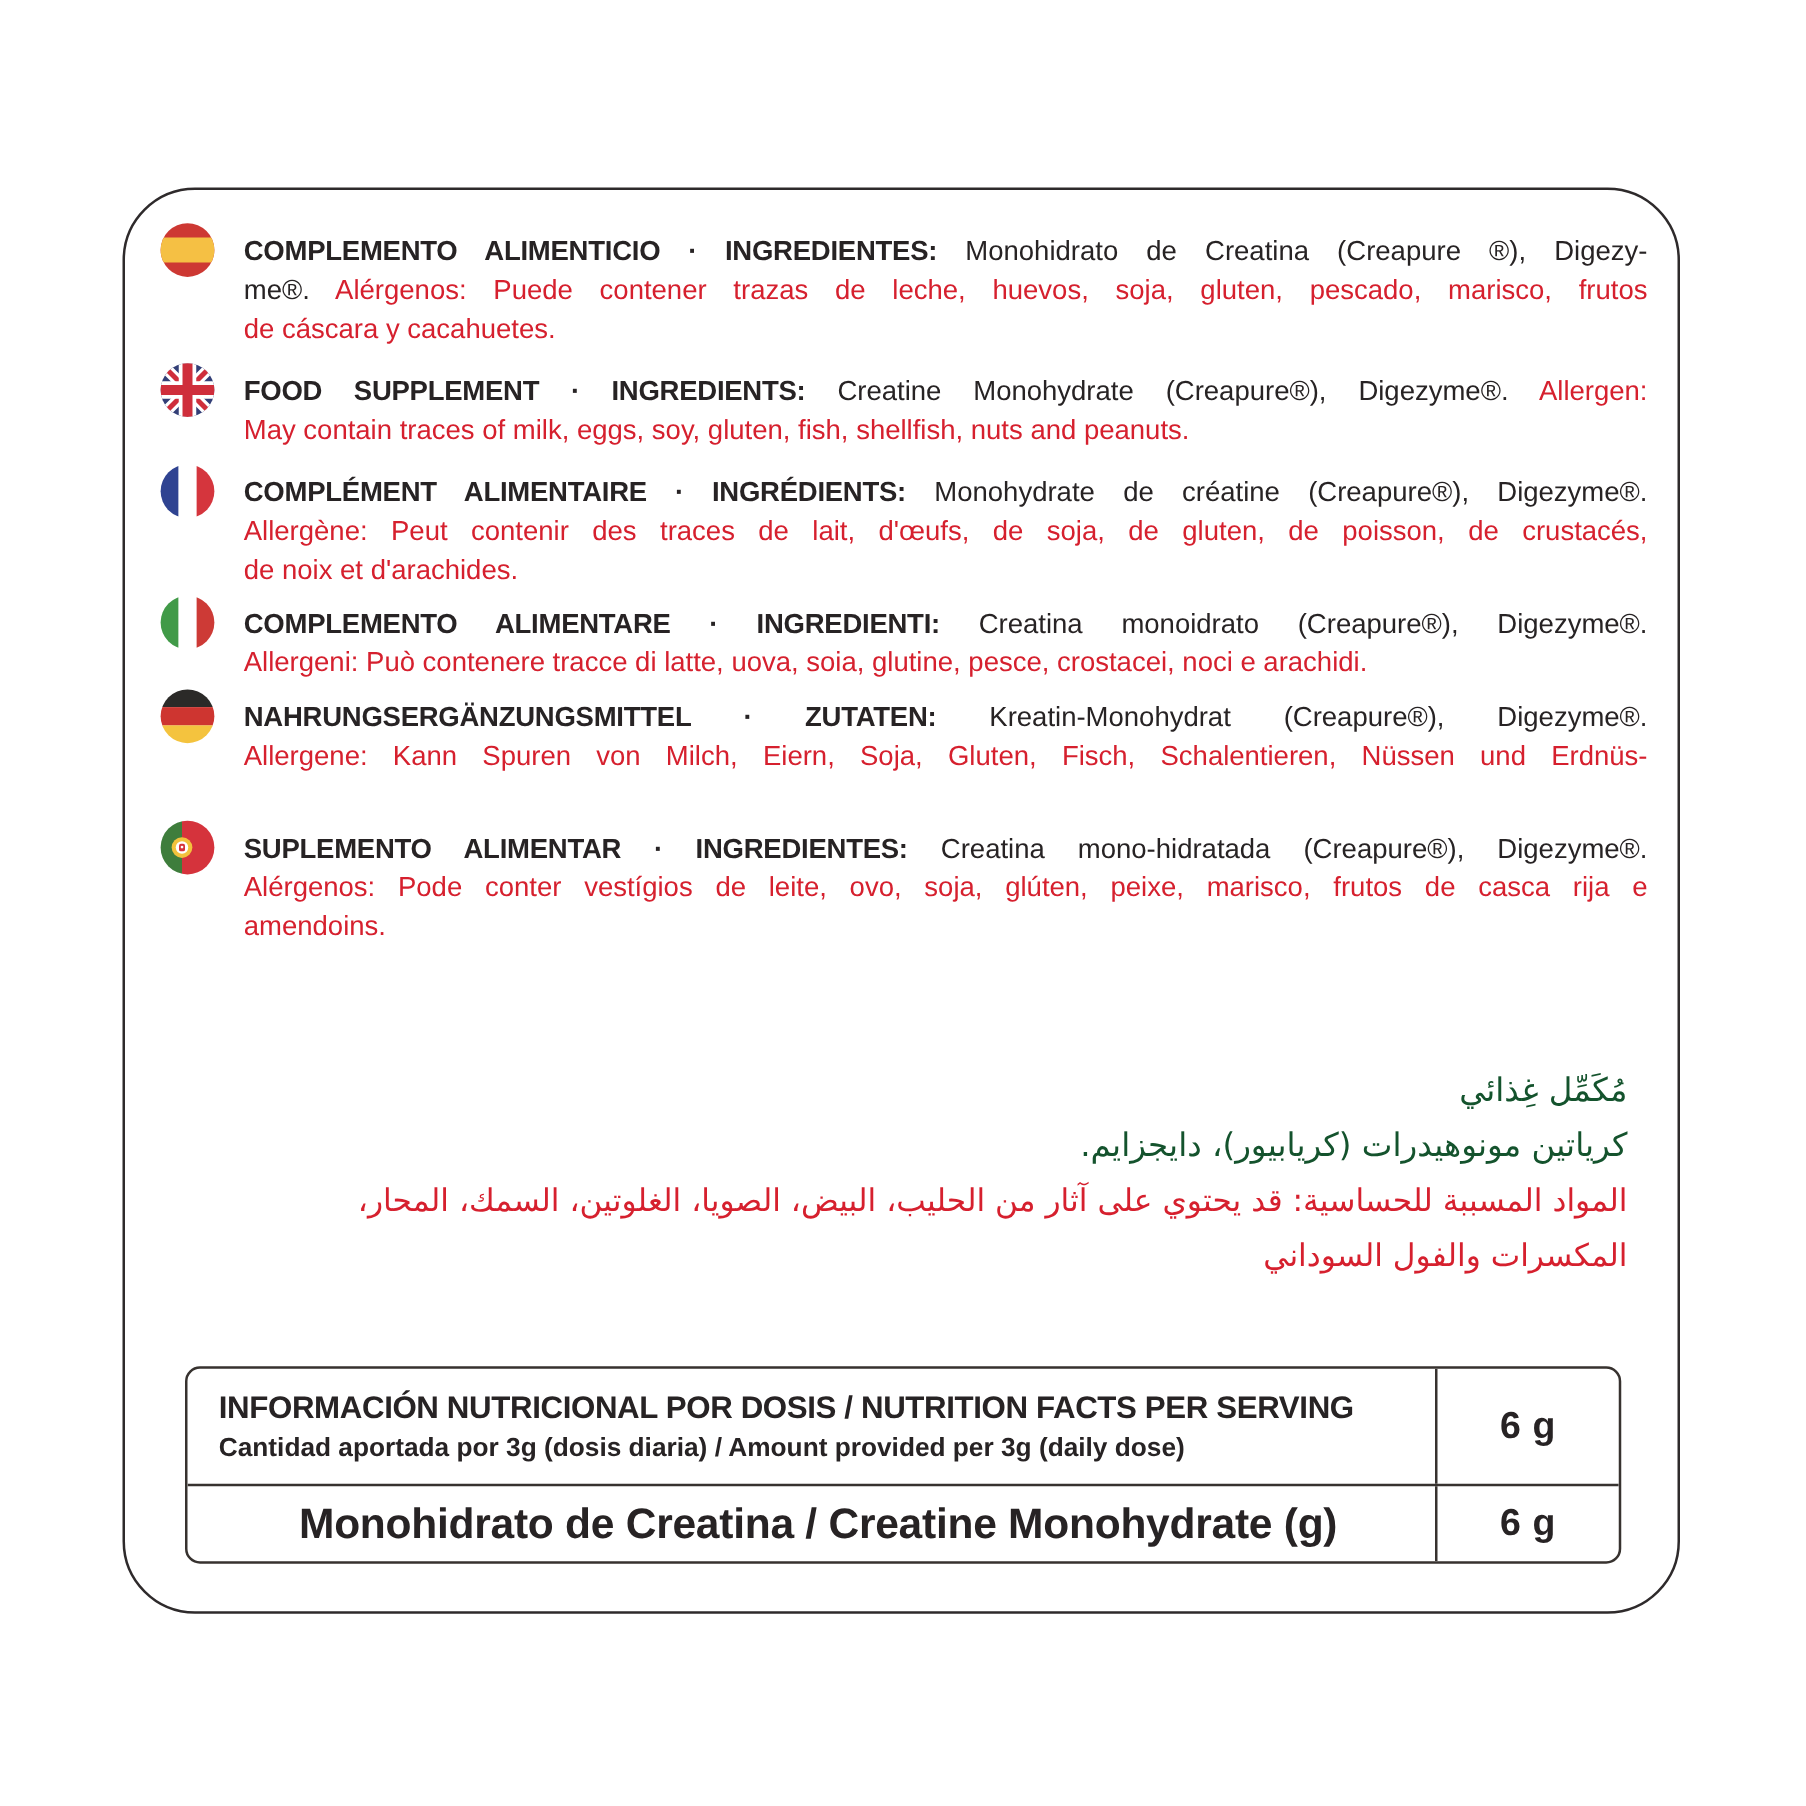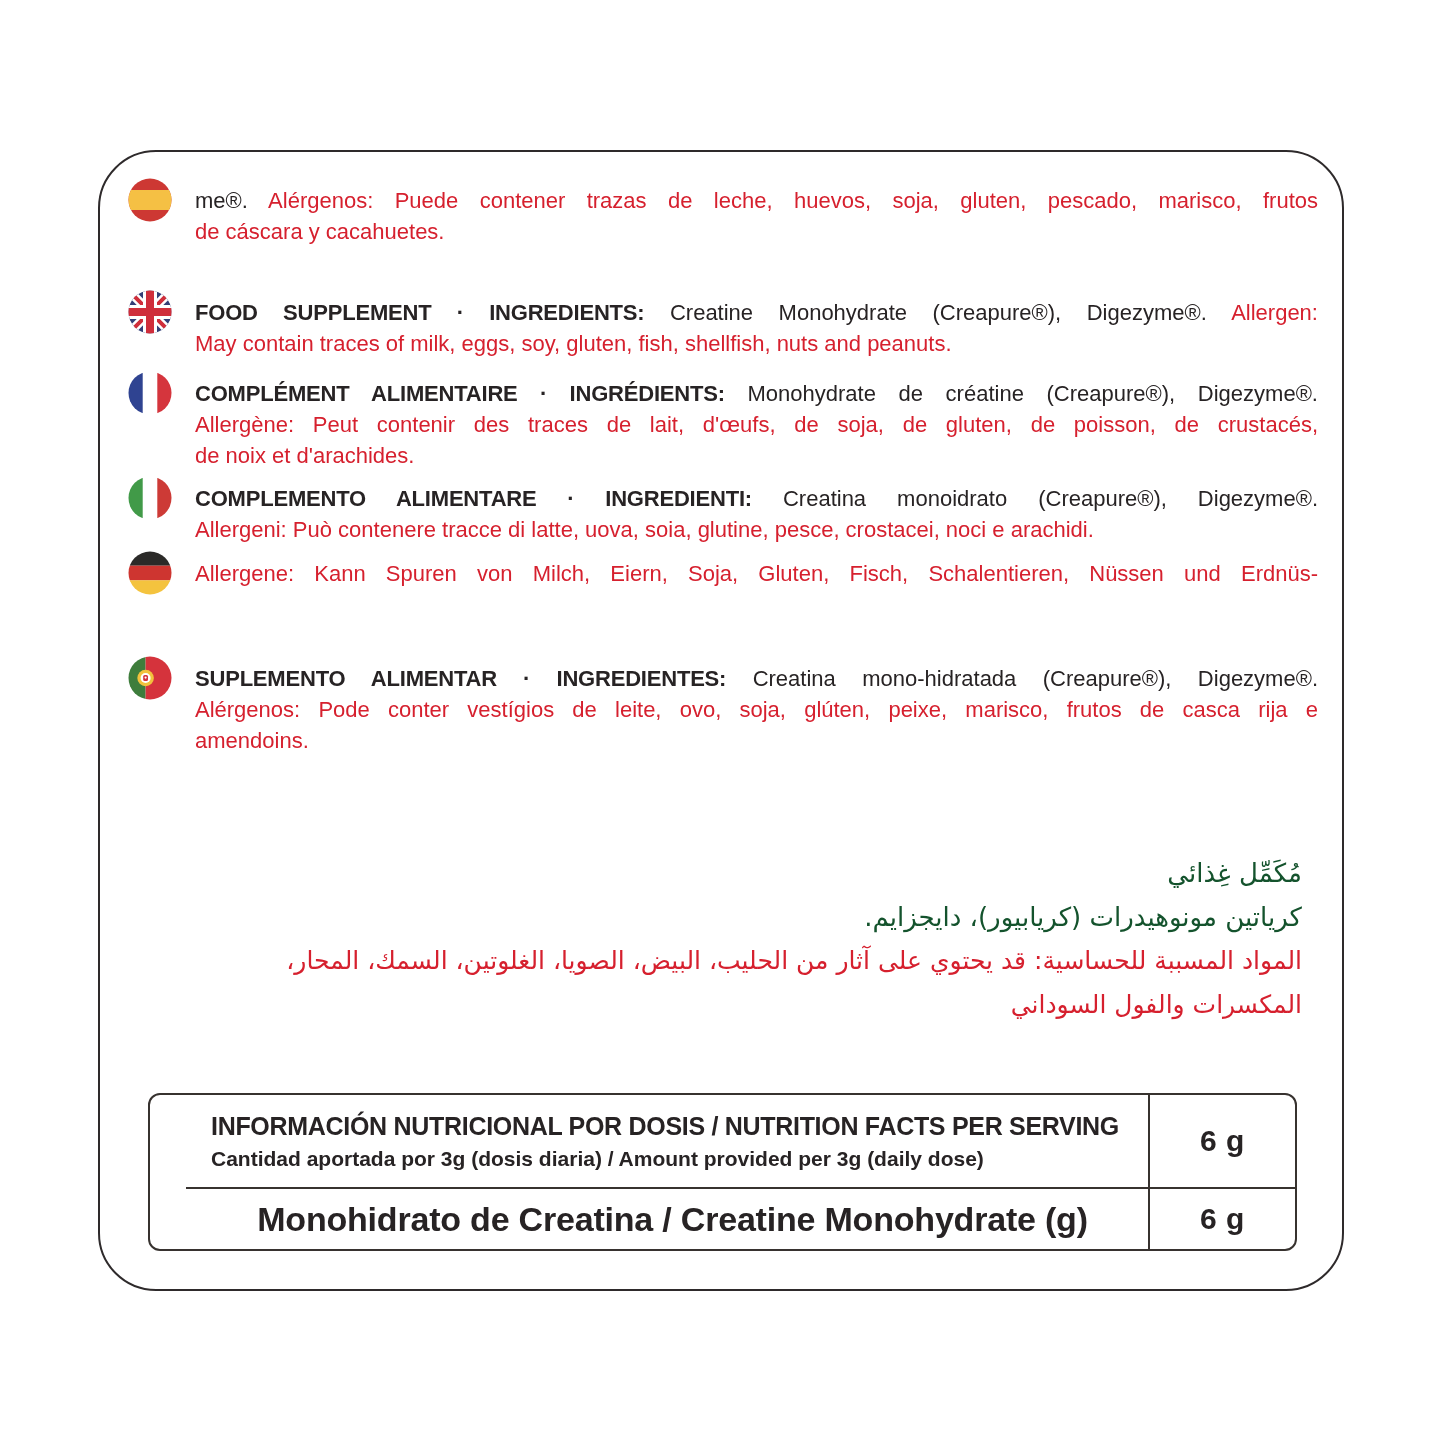--- a/index.html
+++ b/index.html
@@ -28,21 +28,21 @@
   .arabic-block{
     position:absolute;left:240px;right:143px;top:851px;
     direction:rtl;text-align:right;line-height:44px;
   }
   .ar-line{font-size:26px;color:#14532d;font-family:"DejaVu Sans",sans-serif;}
   .ar-line.red{color:#d6202e;font-size:25px;}
   
   .ntable{
     position:absolute;left:148px;top:1093px;width:1149px;
     border:2.5px solid #37322f;border-radius:12px;box-sizing:border-box;
-    overflow:hidden;background:#ffffff;padding-left:36px;
+    overflow:hidden;background:#ffffff;
   }
   .nrow{display:flex;align-items:stretch;}
   .nrow1{height:92px;border-bottom:2.5px solid #37322f;}
   .nrow2{height:60px;}
   .nmain{flex:1 1 auto;display:flex;flex-direction:column;justify-content:center;
     padding:0 14px 0 25px;box-sizing:border-box;}
   .nval{flex:0 0 147px;border-left:2.5px solid #37322f;display:flex;
     align-items:center;justify-content:center;font-weight:700;font-size:30px;
     letter-spacing:0.5px;box-sizing:border-box;}
   .ntitle{font-weight:700;font-size:25px;letter-spacing:-0.3px;line-height:30px;}
@@ -64,20 +64,21 @@
               <circle cx="22" cy="22" r="21.5"></circle>
             </clipPath>
           </defs>
           <g clip-path="url(#cpES)">
             <rect width="44" height="44" fill="#cd3833"></rect>
             <rect y="12" width="44" height="20" fill="#f5c044"></rect>
           </g>
         </svg>
       </div>
       <div class="sec-text">
+        <div class="line just"><span class="seg-bold">COMPLEMENTO ALIMENTICIO · INGREDIENTES:</span><span class="seg-reg"> Monohidrato de Creatina (Creapure ®), Digezy-</span></div>
         <div class="line just"><span class="seg-reg">me®. </span><span class="seg-red">Alérgenos: Puede contener trazas de leche, huevos, soja, gluten, pescado, marisco, frutos</span></div>
         <div class="line"><span class="seg-red">de cáscara y cacahuetes.</span></div>
       </div>
     </div>
     <div class="section-row sec-en">
       <div class="flag">
         <svg viewBox="0 0 44 44">
           <defs>
             <clipPath id="cpUK">
               <circle cx="22" cy="22" r="21.5"></circle>
@@ -147,20 +148,21 @@
             </clipPath>
           </defs>
           <g clip-path="url(#cpDE)">
             <rect width="44" height="14.7" fill="#2b2a28"></rect>
             <rect y="14.7" width="44" height="14.7" fill="#ce3530"></rect>
             <rect y="29.3" width="44" height="14.7" fill="#f4c33e"></rect>
           </g>
         </svg>
       </div>
       <div class="sec-text">
+        <div class="line just"><span class="seg-bold">NAHRUNGSERGÄNZUNGSMITTEL · ZUTATEN:</span><span class="seg-reg"> Kreatin-Monohydrat (Creapure®), Digezyme®.</span></div>
         <div class="line just"><span class="seg-red">Allergene: Kann Spuren von Milch, Eiern, Soja, Gluten, Fisch, Schalentieren, Nüssen und Erdnüs-</span></div>
       </div>
     </div>
     <div class="section-row sec-pt">
       <div class="flag">
         <svg viewBox="0 0 44 44">
           <defs>
             <clipPath id="cpPT">
               <circle cx="22" cy="22" r="21.5"></circle>
             </clipPath>

